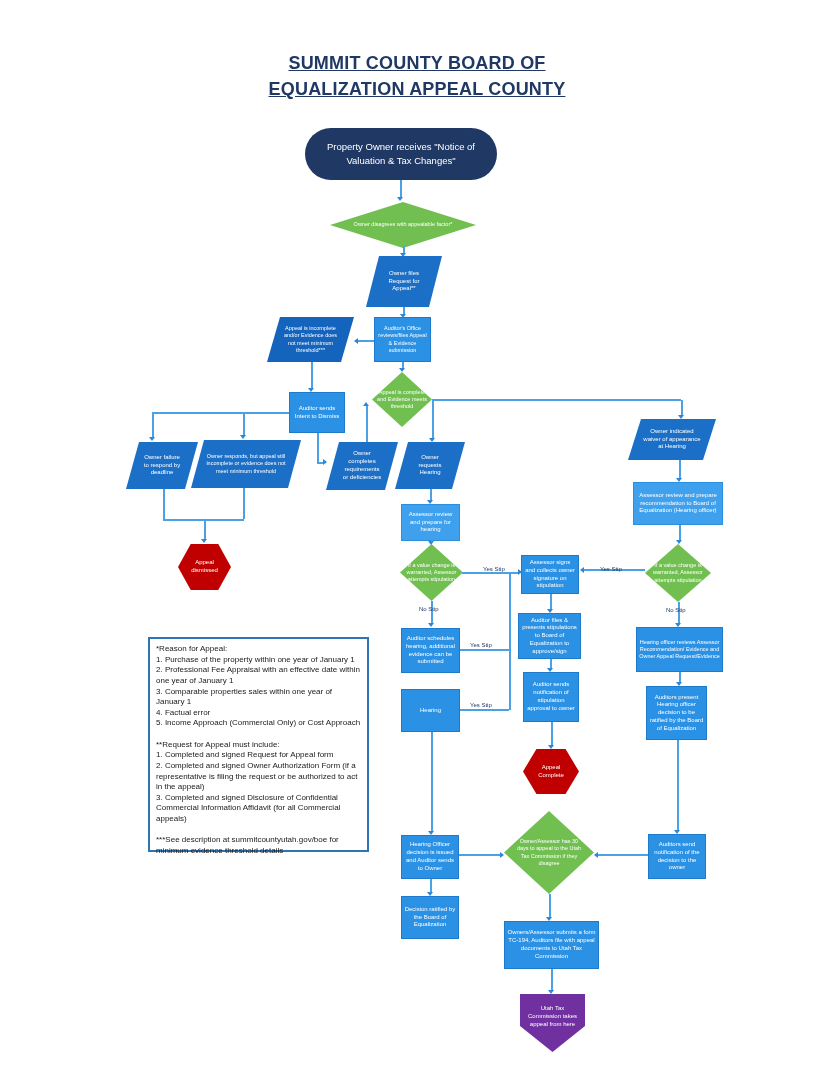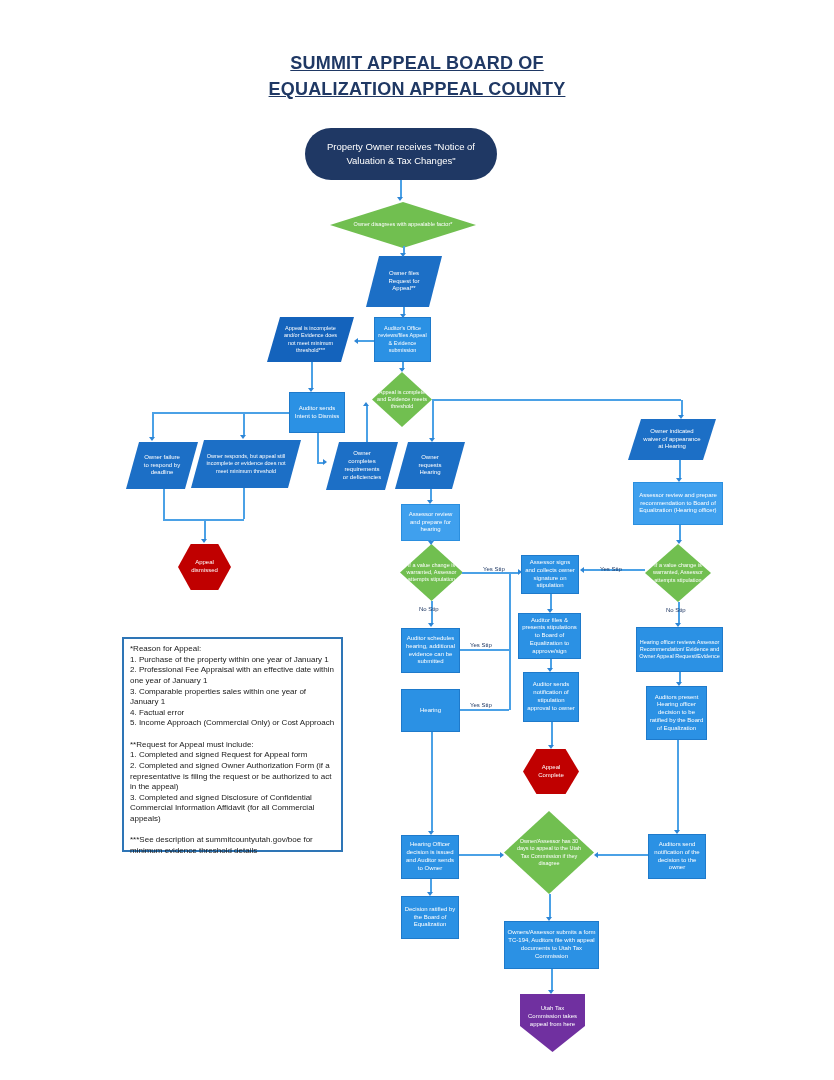--- a/index.html
+++ b/index.html
@@ -24,21 +24,21 @@
   .ah-u{border-width:0 3px 4px 3px;border-bottom-color:#2E86D6}
   .ah-l{border-width:3px 4px 3px 0;border-right-color:#2E86D6}
   .ah-r{border-width:3px 0 3px 4px;border-left-color:#2E86D6}
 </style>
 </head>
 <body>
 
 <div id="canvas">
 
   <div class="title">
-    <div>SUMMIT APPEAL BOARD OF</div>
+    <div>SUMMIT COUNTY BOARD OF</div>
     <div>EQUALIZATION APPEAL COUNTY</div>
   </div>
 
   <div class="node stadium" style="left:305px;top:128px;width:192px;height:52px">Property Owner receives "Notice of Valuation &amp; Tax Changes"</div>
   <div class="node diamond diamond-wide" style="left:330px;top:202px;width:146px;height:46px">Owner disagrees with appealable factor*</div>
   <div class="node para" style="left:366px;top:256px;width:76px;height:51px">Owner files Request for Appeal**</div>
   <div class="node rect" style="left:374px;top:317px;width:57px;height:45px;font-size:5.5px">Auditor's Office reviews/files Appeal &amp; Evidence submission</div>
   <div class="node para para-dark" style="left:267px;top:317px;width:87px;height:45px;font-size:5.5px">Appeal is incomplete and/or Evidence does not meet minimum threshold***</div>
   <div class="node rect" style="left:289px;top:392px;width:56px;height:41px">Auditor sends Intent to Dismiss</div>
   <div class="node diamond" style="left:372px;top:372px;width:60px;height:55px;padding:5px">Appeal is complete and Evidence meets threshold</div>
@@ -53,21 +53,21 @@
   <div class="node diamond" style="left:400px;top:544px;width:63px;height:57px;padding:6px">If a value change is warranted, Assessor attempts stipulation</div>
   <div class="node diamond" style="left:645px;top:544px;width:66px;height:58px;padding:6px">If a value change is warranted, Assessor attempts stipulation</div>
   <div class="node rect" style="left:521px;top:555px;width:58px;height:39px">Assessor signs and collects owner signature on stipulation</div>
   <div class="node rect" style="left:518px;top:613px;width:63px;height:46px">Auditor files &amp; presents stipulations to Board of Equalization to approve/sign</div>
   <div class="node rect" style="left:523px;top:672px;width:56px;height:50px">Auditor sends notification of stipulation approval to owner</div>
   <div class="node rect" style="left:401px;top:628px;width:59px;height:45px">Auditor schedules hearing, additional evidence can be submitted</div>
   <div class="node rect" style="left:401px;top:689px;width:59px;height:43px">Hearing</div>
   <div class="node rect" style="left:636px;top:627px;width:87px;height:45px;font-size:5.5px">Hearing officer reviews Assessor Recommendation/ Evidence and Owner Appeal Request/Evidence</div>
   <div class="node rect" style="left:646px;top:686px;width:61px;height:54px">Auditors present Hearing officer decision to be ratified by the Board of Equalization</div>
   <div class="node hex" style="left:523px;top:749px;width:56px;height:45px">Appeal Complete</div>
-  <div class="note" style="left:122px;top:637px;width:221px;height:215px">*Reason for Appeal:
+  <div class="note" style="left:148px;top:637px;width:221px;height:215px">*Reason for Appeal:
 1. Purchase of the property within one year of January 1
 2. Professional Fee Appraisal with an effective date within one year of January 1
 3. Comparable properties sales within one year of January 1
 4. Factual error
 5. Income Approach (Commercial Only) or Cost Approach
 
 **Request for Appeal must include:
 1. Completed and signed Request for Appeal form
 2. Completed and signed Owner Authorization Form (if a representative is filing the request or be authorized to act in the appeal)
 3. Completed and signed Disclosure of Confidential Commercial Information Affidavit (for all Commercial appeals)

